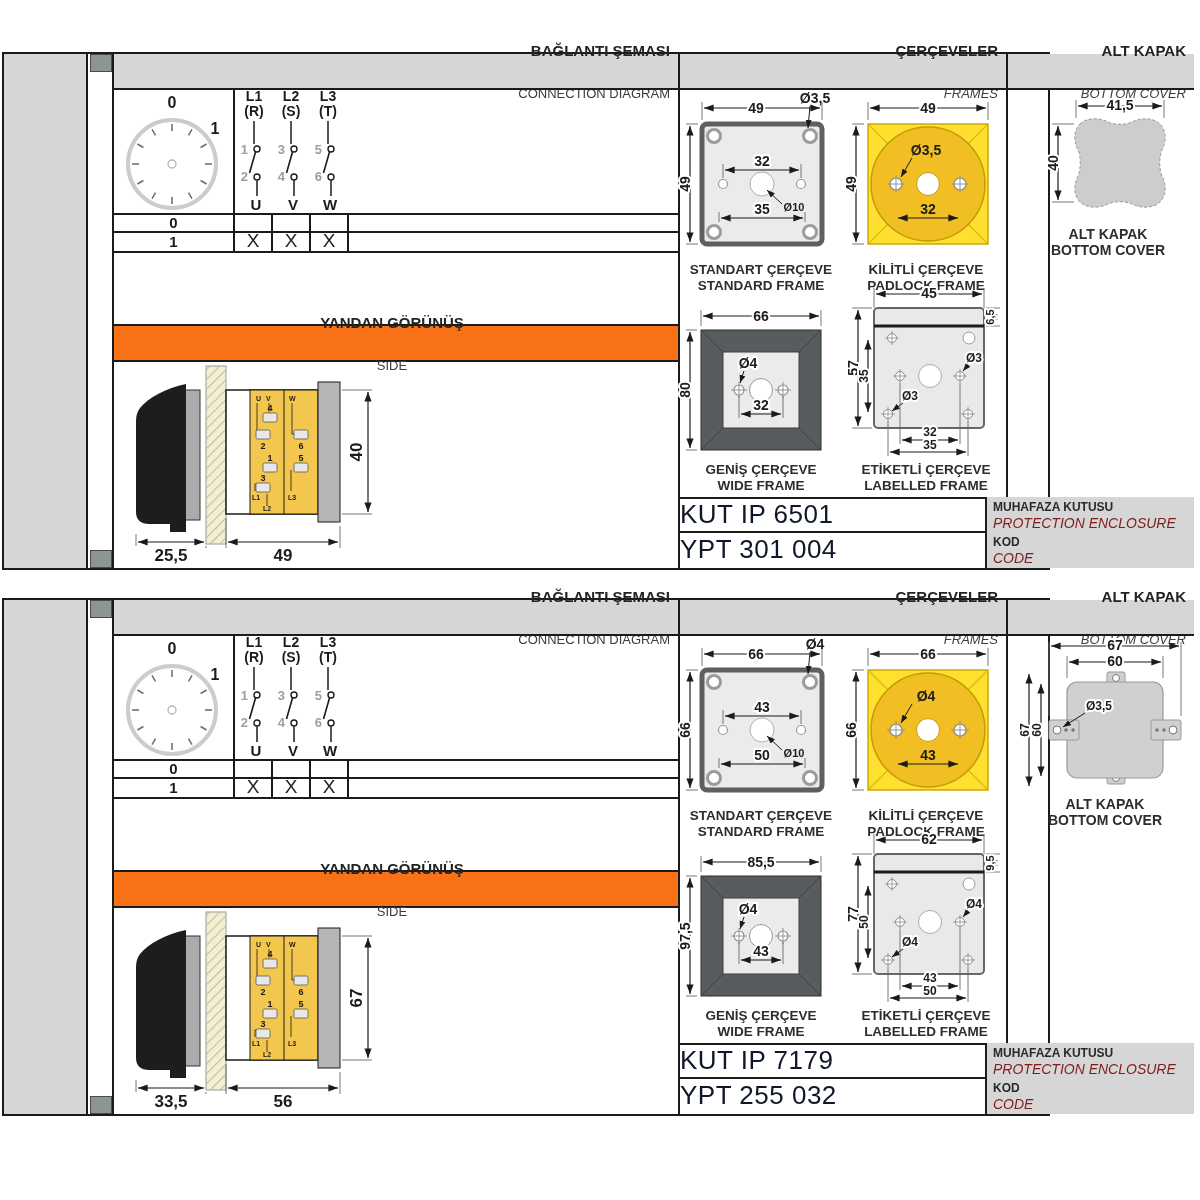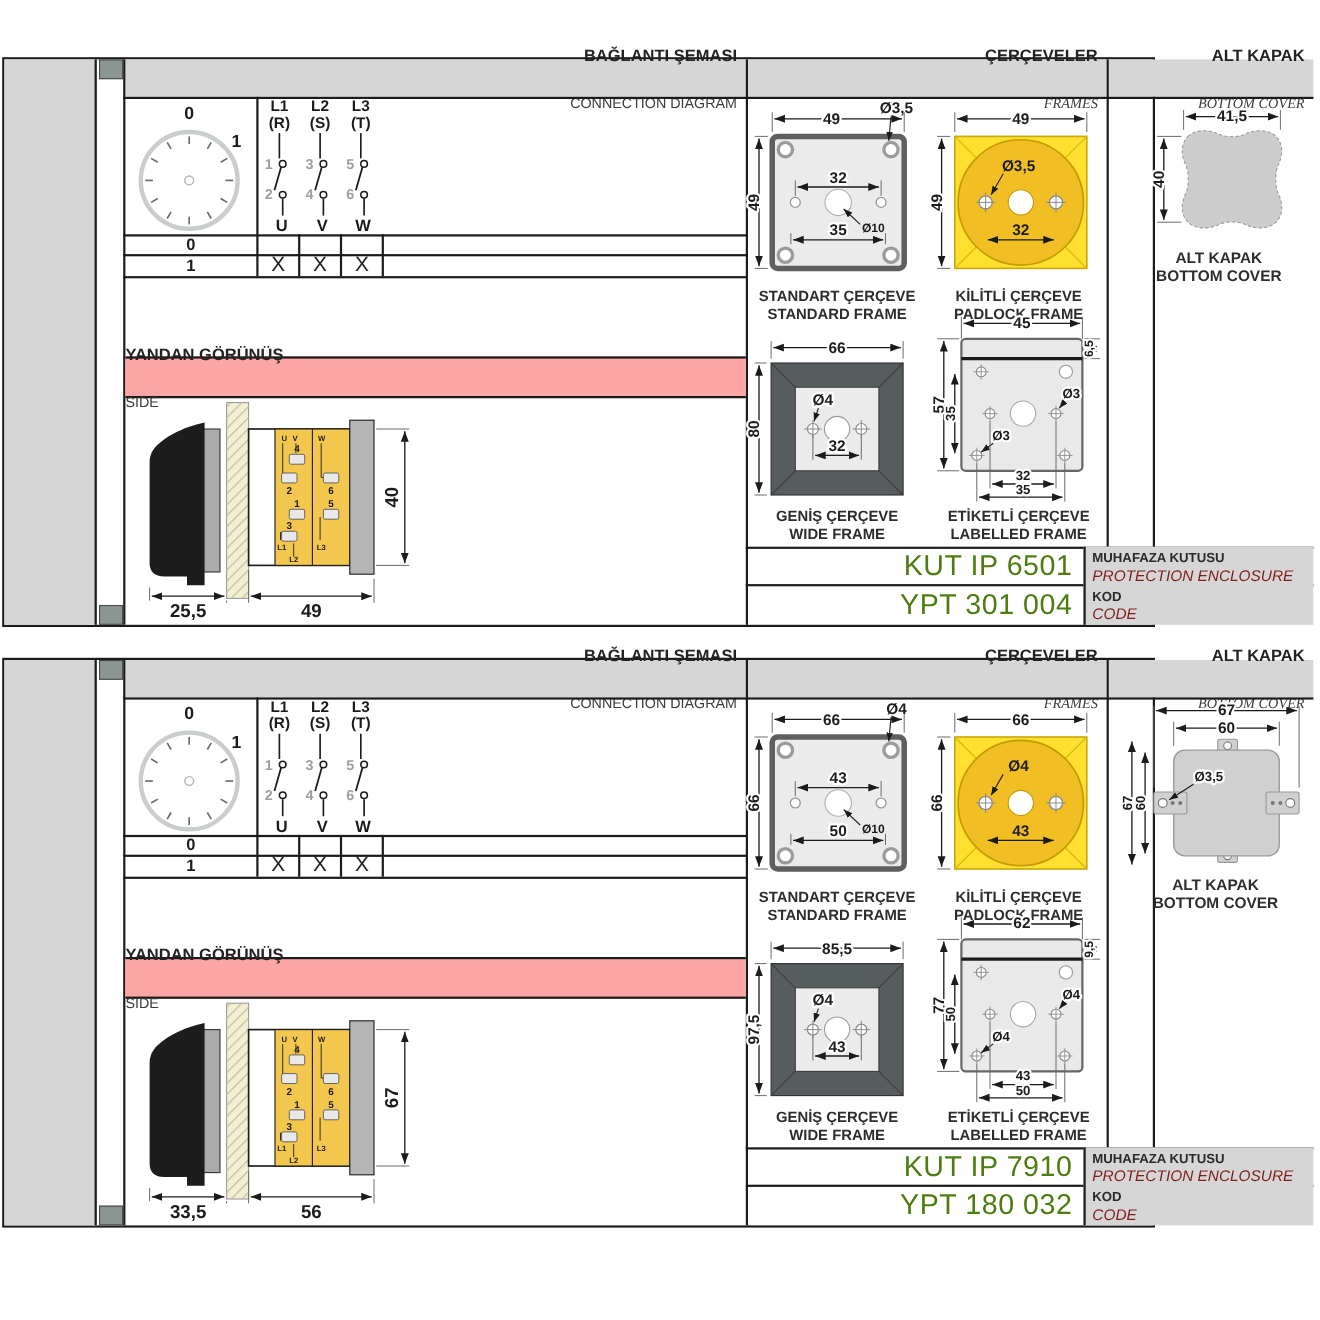--- a/index.html
+++ b/index.html
@@ -8,27 +8,27 @@
   #sections-root section:nth-of-type(1){ top:52px; }
   #sections-root section:nth-of-type(2){ top:598px; }
   .vline { position:absolute; width:2px; background:#1b1b1b; }
   .hline { position:absolute; height:2px; background:#1b1b1b; }
   .sidebar { position:absolute; left:0; top:0; width:84px; height:514px; background:#d6d6d6; border-right:2px solid #1b1b1b; }
   .sb-rot { position:absolute; left:2px; bottom:2px; width:500px; height:78px; transform-origin:0 100%; transform:rotate(-90deg); display:flex; flex-direction:column; justify-content:center; padding-left:10px; }
   .strip-sq { position:absolute; left:86px; width:22px; height:18px; background:#8b9693; border:1px solid #4a4a4a; }
   .hcell { position:absolute; top:0; height:34px; background:#d6d6d6; display:flex; flex-direction:column; justify-content:center; align-items:flex-end; padding-right:8px; }
   .h-tr { font-size:15px; font-weight:bold; color:#232323; line-height:17px; }
   .h-en { font-size:13px; color:#3d3d3d; line-height:14px;margin-top:28px; }
-  .italic { font-style:italic;font-family:Liberation Serif, serif; }
-  .side-hdr { position:absolute; left:110px; top:270px; width:564px; height:38px; background:#fca5a5; border-top:2px solid #1b1b1b; border-bottom:2px solid #1b1b1b; display:flex; flex-direction:column; justify-content:center; align-items:flex-start; padding-right:8px; }
+  .italic { font-style:italic; }
+  .side-hdr { position:absolute; left:110px; top:270px; width:564px; height:38px; background:#f97316; border-top:2px solid #1b1b1b; border-bottom:2px solid #1b1b1b; display:flex; flex-direction:column; justify-content:center; align-items:center; padding-right:8px; }
   .trow { position:absolute; display:flex; align-items:center; justify-content:center; font-weight:bold; font-size:15px; color:#1b1b1b; }
   .xmark { position:absolute; display:flex; align-items:center; justify-content:center; font-size:19px; font-weight:400; color:#222; }
   .fblock { position:absolute; display:flex; flex-direction:column; align-items:center; }
   .f-lbl { font-size:13.5px; font-weight:bold; color:#2d2d2d; text-align:center; line-height:16px; margin-top:2px; white-space:nowrap; }
-  .code-val { position:absolute; font-size:26px; color:#4d7c0f; text-align:right; padding-right:8px; letter-spacing:.5px; }
+  .code-val { position:absolute; font-size:26px; color:#0f172a; text-align:left; padding-right:8px; letter-spacing:.5px; }
   .code-gray { position:absolute; left:981px; top:443px; width:209px; height:71px; background:#d6d6d6; }
   .code-lbl { position:absolute; left:989px; width:198px; display:flex; flex-direction:column; justify-content:center; }
   .cl-tr { font-size:12px; font-weight:bold; color:#2a2a2a; line-height:16px; }
   .cl-en { font-size:14px; font-style:italic; color:#7f1d1d; line-height:16px; }
   svg { position:absolute; overflow:visible; }
   svg text { font-family:"Liberation Sans",sans-serif; }
   .dim  { font-size:14px; font-weight:bold; fill:#1c1c1c; text-anchor:middle; paint-order:stroke; stroke:#fff; stroke-width:4px; stroke-linejoin:round; }
   .dimn { font-size:14px; font-weight:bold; fill:#1c1c1c; text-anchor:middle; }
   .dims { font-size:11px; }
   .dimm { font-size:12px; }
@@ -762,25 +762,25 @@
       <line x1="70" y1="77" x2="48" y2="91" class="ld" marker-end="url(#ah)"></line>
     </svg>
     <div class="f-lbl" style="font-size:14px">ALT KAPAK</div>
     <div class="f-lbl" style="font-size:14px;margin-top:0">BOTTOM COVER</div>
   </div>
 
   <div class="hline" style="left:674px;top:443px;width:516px"></div>
   <div class="hline" style="left:674px;top:477px;width:516px"></div>
   <div class="code-gray"></div>
   <div class="vline" style="left:981px;top:443px;height:71px"></div>
-  <div class="code-val" style="left:676px;top:443px;width:303px;height:34px;line-height:34px">KUT IP 7910</div>
+  <div class="code-val" style="left:676px;top:443px;width:303px;height:34px;line-height:34px">KUT IP 7179</div>
   <div class="code-lbl" style="top:445px;height:32px">
     <span class="cl-tr">MUHAFAZA KUTUSU</span>
     <span class="cl-en">PROTECTION ENCLOSURE</span>
   </div>
-  <div class="code-val" style="left:676px;top:477px;width:303px;height:37px;line-height:37px">YPT 180 032</div>
+  <div class="code-val" style="left:676px;top:477px;width:303px;height:37px;line-height:37px">YPT 255 032</div>
   <div class="code-lbl" style="top:479px;height:33px">
     <span class="cl-tr">KOD</span>
     <span class="cl-en">CODE</span>
   </div>
 
 </section>
 </div>
 
 </body></html>

